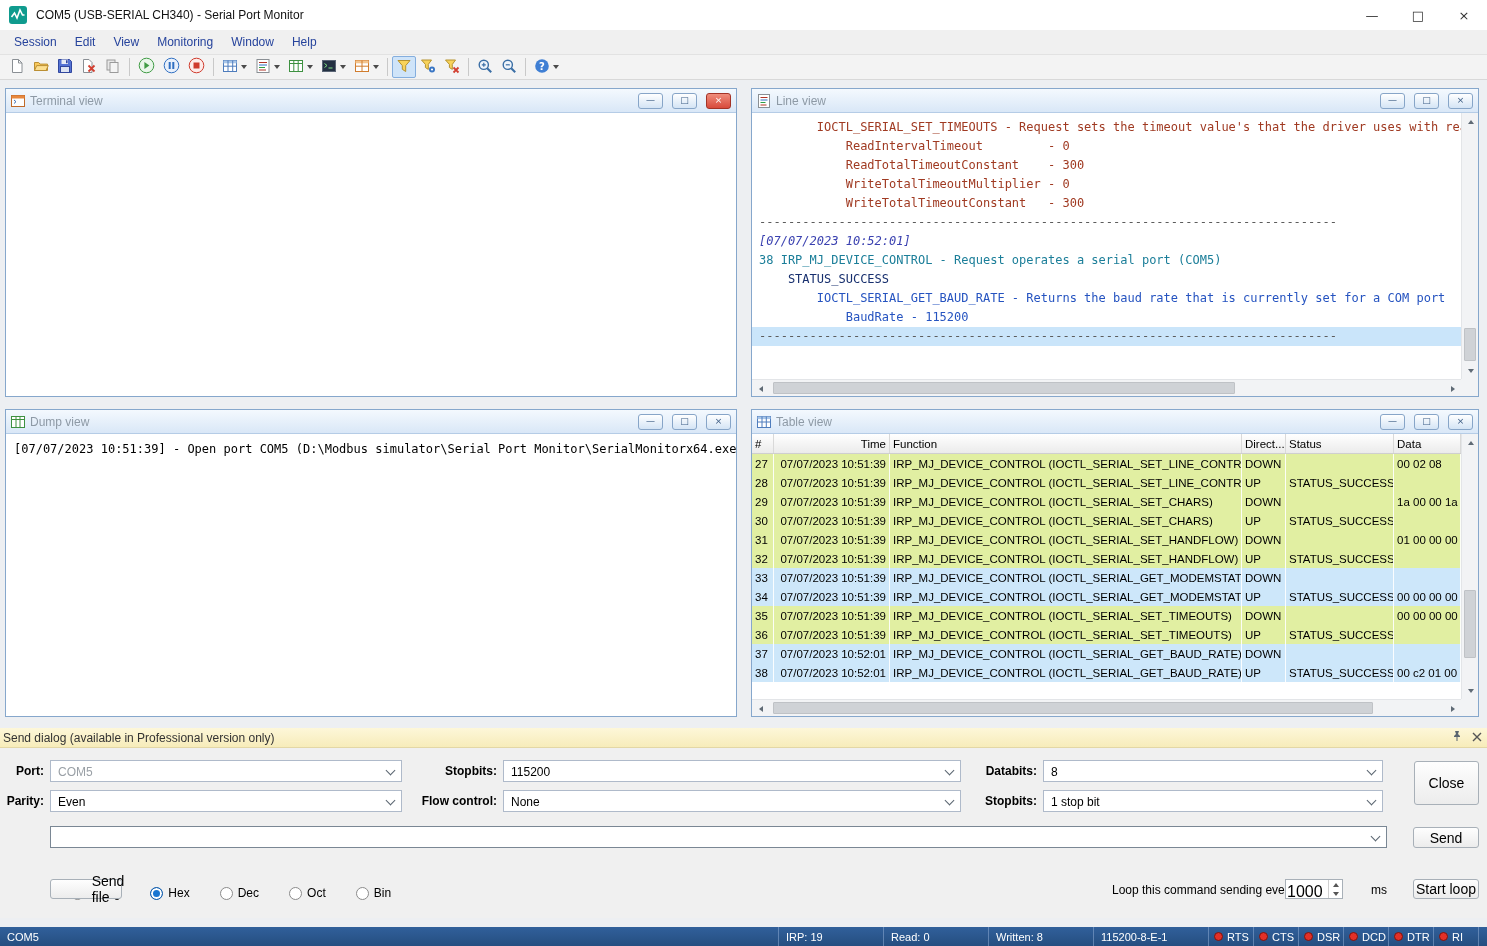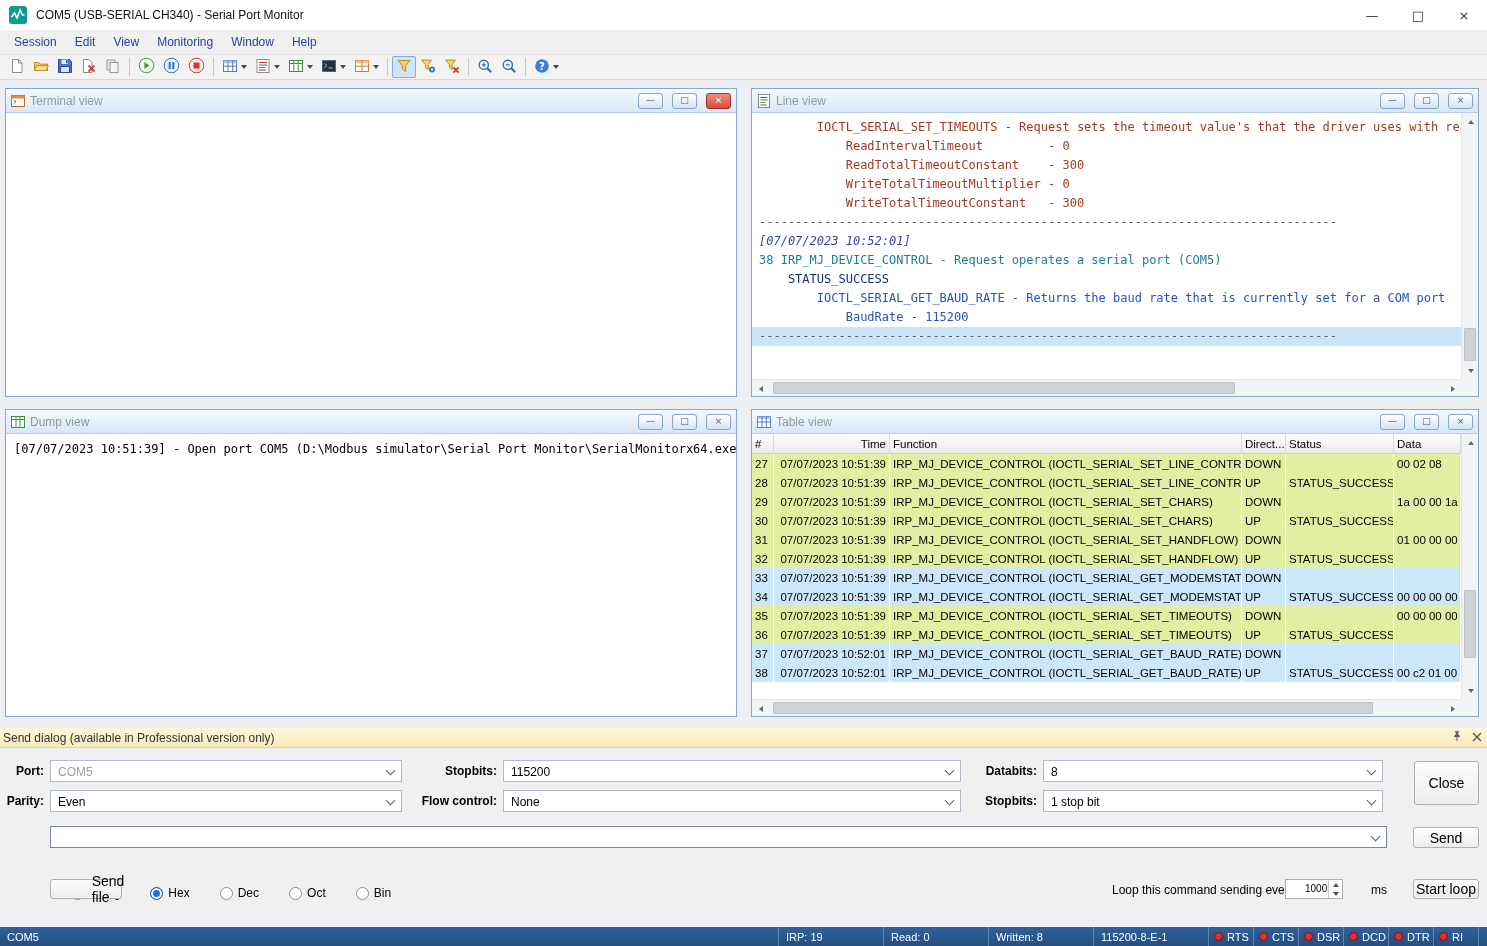--- a/index.html
+++ b/index.html
@@ -93,21 +93,21 @@
   .combo .chev{position:absolute;right:7px;top:6px;width:7px;height:7px;border-right:1.6px solid #5a6570;border-bottom:1.6px solid #5a6570;transform:rotate(45deg);}
   .combo.disabled .cval{color:#9aa0a6;}
   .combo.command{border-color:#7a8794;}
   .btn{position:absolute;background:linear-gradient(#fefefe,#ececec);border:1px solid #a8b0b8;border-radius:3px;display:flex;align-items:center;justify-content:center;font-size:14px;}
   .radio-row{position:absolute;left:71px;top:110px;display:flex;gap:30px;align-items:center;height:16px;margin-top:27px;}
   .radio{display:flex;align-items:center;gap:5px;}
   .rdot{width:13px;height:13px;border-radius:50%;border:1px solid #8b8b8b;background:#fff;flex:none;}
   .radio.sel .rdot{background:#1976d2;border-color:#135ba8;box-shadow:inset 0 0 0 2px #fff;}
   .loop-label{position:absolute;font-size:12px;}
   .spinner{position:absolute;width:58px;height:20px;border:1px solid #a8b0b8;background:#fff;}
-  .spinner .sval{position:absolute;left:19px;top:3px;font-size:10px;}
+  .spinner .sval{position:absolute;left:1px;top:3px;font-size:16px;}
   .spinner .arrows{position:absolute;right:0;top:0;bottom:0;width:14px;border-left:1px solid #cfcfcf;display:flex;flex-direction:column;}
   .spinner .arrows div{flex:1;display:flex;align-items:center;justify-content:center;}
   .tri.tiny-up{border-left:3px solid transparent;border-right:3px solid transparent;border-bottom:4px solid #555;}
   .tri.tiny-down{border-left:3px solid transparent;border-right:3px solid transparent;border-top:4px solid #555;}
 
   
   .statusbar{position:absolute;left:0;bottom:0;width:100%;height:19px;background:linear-gradient(#31609b,#254e80);display:flex;align-items:stretch;overflow:hidden;}
   .sb-cell{height:100%;display:flex;align-items:center;padding-left:7px;border-right:1px solid rgba(140,170,210,.55);color:#fff;font-size:11px;flex:none;}
   .sb-port{width:779px;}
   .sb-small{width:105px;}

